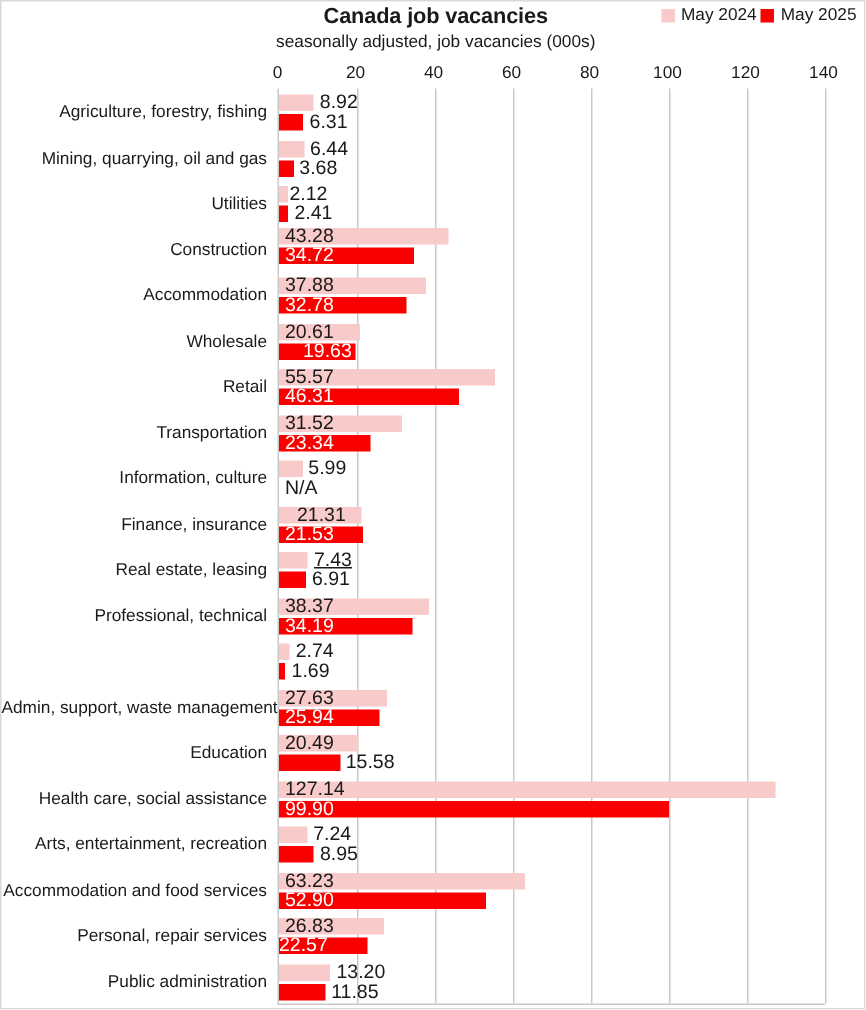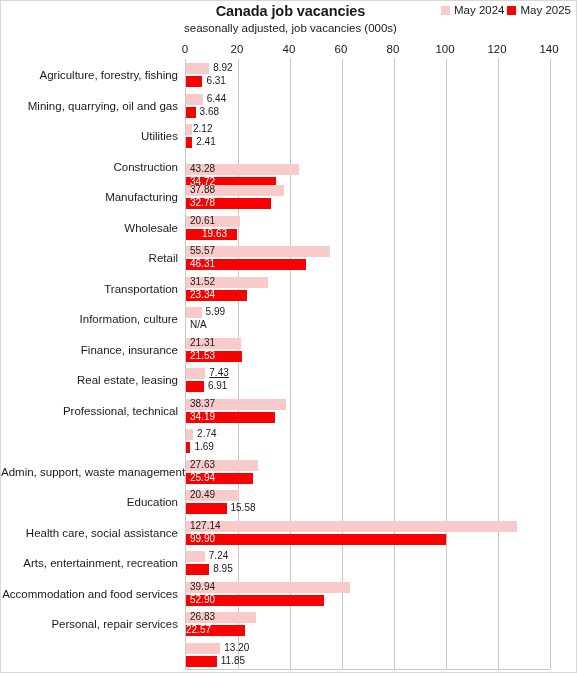--- a/index.html
+++ b/index.html
@@ -126,21 +126,21 @@
   .bar {
     position: absolute;
     left: 0;
     height: 11px;
   }
   .bar-2024 { background: #f9caca; top: 4px; }
   .bar-2025 { background: #fa0000; top: 17px; }
 
   .bar-value {
     position: absolute;
-    font-size: 10px;
+    font-size: 13px;
     line-height: 11px;
     white-space: nowrap;
   }
   .val-2024 { top: 3px; color: #1a1a1a; }
   .val-2025 { top: 16px; }
   .val-inside { color: #ffffff; }
   .val-outside { color: #1a1a1a; }
 
   
   .cat-labels {
@@ -190,34 +190,35 @@
       <div class="tick-label" style="left: 444px;">100</div>
       <div class="tick-label" style="left: 496px;">120</div>
       <div class="tick-label" style="left: 548px;">140</div>
     </div>
 
   <div class="cat-labels">
       <div class="cat-label" style="top: 10px;">Agriculture, forestry, fishing</div>
       <div class="cat-label" style="top: 40.5px;">Mining, quarrying, oil and gas</div>
       <div class="cat-label" style="top: 71px;">Utilities</div>
       <div class="cat-label" style="top: 101.5px;">Construction</div>
-      <div class="cat-label" style="top: 132px;">Manufacturing</div>
+      <div class="cat-label" style="top: 132px;">Accommodation</div>
       <div class="cat-label" style="top: 162.5px;">Wholesale</div>
       <div class="cat-label" style="top: 193px;">Retail</div>
       <div class="cat-label" style="top: 223.5px;">Transportation</div>
       <div class="cat-label" style="top: 254px;">Information, culture</div>
       <div class="cat-label" style="top: 284.5px;">Finance, insurance</div>
       <div class="cat-label" style="top: 315px;">Real estate, leasing</div>
       <div class="cat-label" style="top: 345.5px;">Professional, technical</div>
       <div class="cat-label" style="top: 406.5px;">Admin, support, waste management</div>
       <div class="cat-label" style="top: 437px;">Education</div>
       <div class="cat-label" style="top: 467.5px;">Health care, social assistance</div>
       <div class="cat-label" style="top: 498px;">Arts, entertainment, recreation</div>
       <div class="cat-label" style="top: 528.5px;">Accommodation and food services</div>
       <div class="cat-label" style="top: 559px;">Personal, repair services</div>
+      <div class="cat-label" style="top: 589.5px;">Public administration</div>
     </div>
 
   <div class="plot">
     <div class="gridlines">
         <div class="gridline" style="left: 52px;"></div>
         <div class="gridline" style="left: 104px;"></div>
         <div class="gridline" style="left: 156px;"></div>
         <div class="gridline" style="left: 208px;"></div>
         <div class="gridline" style="left: 260px;"></div>
         <div class="gridline" style="left: 312px;"></div>
@@ -235,21 +236,21 @@
           <div class="bar-value val-2024 val-outside" style="left: 20.744px;">6.44</div>
           <div class="bar bar-2025" style="width: 9.568px; background: rgb(250, 0, 0);"></div>
           <div class="bar-value val-2025 val-outside" style="left: 13.568px;">3.68</div>
         </div>
         <div class="row" style="top: 61px;">
           <div class="bar bar-2024" style="width: 5.512px; background: rgb(249, 202, 202);"></div>
           <div class="bar-value val-2024 val-outside" style="left: 7px;">2.12</div>
           <div class="bar bar-2025" style="width: 6.266px; background: rgb(250, 0, 0);"></div>
           <div class="bar-value val-2025 val-outside" style="left: 10.266px;">2.41</div>
         </div>
-        <div class="row" style="top: 101px;">
+        <div class="row" style="top: 89px;">
           <div class="bar bar-2024" style="width: 112.528px; background: rgb(249, 202, 202);"></div>
           <div class="bar-value val-2024 val-outside" style="left: 4px;">43.28</div>
           <div class="bar bar-2025" style="width: 90.272px; background: rgb(250, 0, 0);"></div>
           <div class="bar-value val-2025 val-inside" style="left: 4px;">34.72</div>
         </div>
         <div class="row" style="top: 122px;">
           <div class="bar bar-2024" style="width: 98.488px; background: rgb(249, 202, 202);"></div>
           <div class="bar-value val-2024 val-outside" style="left: 4px;">37.88</div>
           <div class="bar bar-2025" style="width: 85.228px; background: rgb(250, 0, 0);"></div>
           <div class="bar-value val-2025 val-inside" style="left: 4px;">32.78</div>
@@ -272,21 +273,21 @@
           <div class="bar bar-2025" style="width: 60.684px; background: rgb(250, 0, 0);"></div>
           <div class="bar-value val-2025 val-inside" style="left: 4px;">23.34</div>
         </div>
         <div class="row" style="top: 244px;">
           <div class="bar bar-2024" style="width: 15.574px; background: rgb(249, 202, 202);"></div>
           <div class="bar-value val-2024 val-outside" style="left: 19.574px;">5.99</div>
           <div class="bar-value val-2025 val-outside" style="left: 4px;">N/A</div>
         </div>
         <div class="row" style="top: 274.5px;">
           <div class="bar bar-2024" style="width: 55.406px; background: rgb(249, 202, 202);"></div>
-          <div class="bar-value val-2024 val-outside" style="left: 4px;">21.31</div>
+          <div class="bar-value val-2024 val-outside" style="left: 12px;">21.31</div>
           <div class="bar bar-2025" style="width: 55.978px; background: rgb(250, 0, 0);"></div>
           <div class="bar-value val-2025 val-inside" style="left: 4px;">21.53</div>
         </div>
         <div class="row" style="top: 305px;">
           <div class="bar bar-2024" style="width: 19.318px; background: rgb(249, 202, 202);"></div>
           <div class="bar-value val-2024 val-outside" style="left: 23.318px; text-decoration: underline;">7.43</div>
           <div class="bar bar-2025" style="width: 17.966px; background: rgb(250, 0, 0);"></div>
           <div class="bar-value val-2025 val-outside" style="left: 21.966px;">6.91</div>
         </div>
         <div class="row" style="top: 335.5px;">
@@ -320,21 +321,21 @@
           <div class="bar-value val-2025 val-inside" style="left: 4px;">99.90</div>
         </div>
         <div class="row" style="top: 488px;">
           <div class="bar bar-2024" style="width: 18.824px; background: rgb(249, 202, 202);"></div>
           <div class="bar-value val-2024 val-outside" style="left: 22.824px;">7.24</div>
           <div class="bar bar-2025" style="width: 23.27px; background: rgb(250, 0, 0);"></div>
           <div class="bar-value val-2025 val-outside" style="left: 27.27px;">8.95</div>
         </div>
         <div class="row" style="top: 518.5px;">
           <div class="bar bar-2024" style="width: 164.398px; background: rgb(249, 202, 202);"></div>
-          <div class="bar-value val-2024 val-outside" style="left: 4px;">39.94</div>
+          <div class="bar-value val-2024 val-outside" style="left: 4px;">63.23</div>
           <div class="bar bar-2025" style="width: 137.54px; background: rgb(250, 0, 0);"></div>
           <div class="bar-value val-2025 val-inside" style="left: 4px;">52.90</div>
         </div>
         <div class="row" style="top: 549px;">
           <div class="bar bar-2024" style="width: 69.758px; background: rgb(249, 202, 202);"></div>
           <div class="bar-value val-2024 val-outside" style="left: 4px;">26.83</div>
           <div class="bar bar-2025" style="width: 58.682px; background: rgb(250, 0, 0);"></div>
           <div class="bar-value val-2025 val-inside" style="left: 0; text-align: center;">22.57</div>
         </div>
         <div class="row" style="top: 579.5px;">

